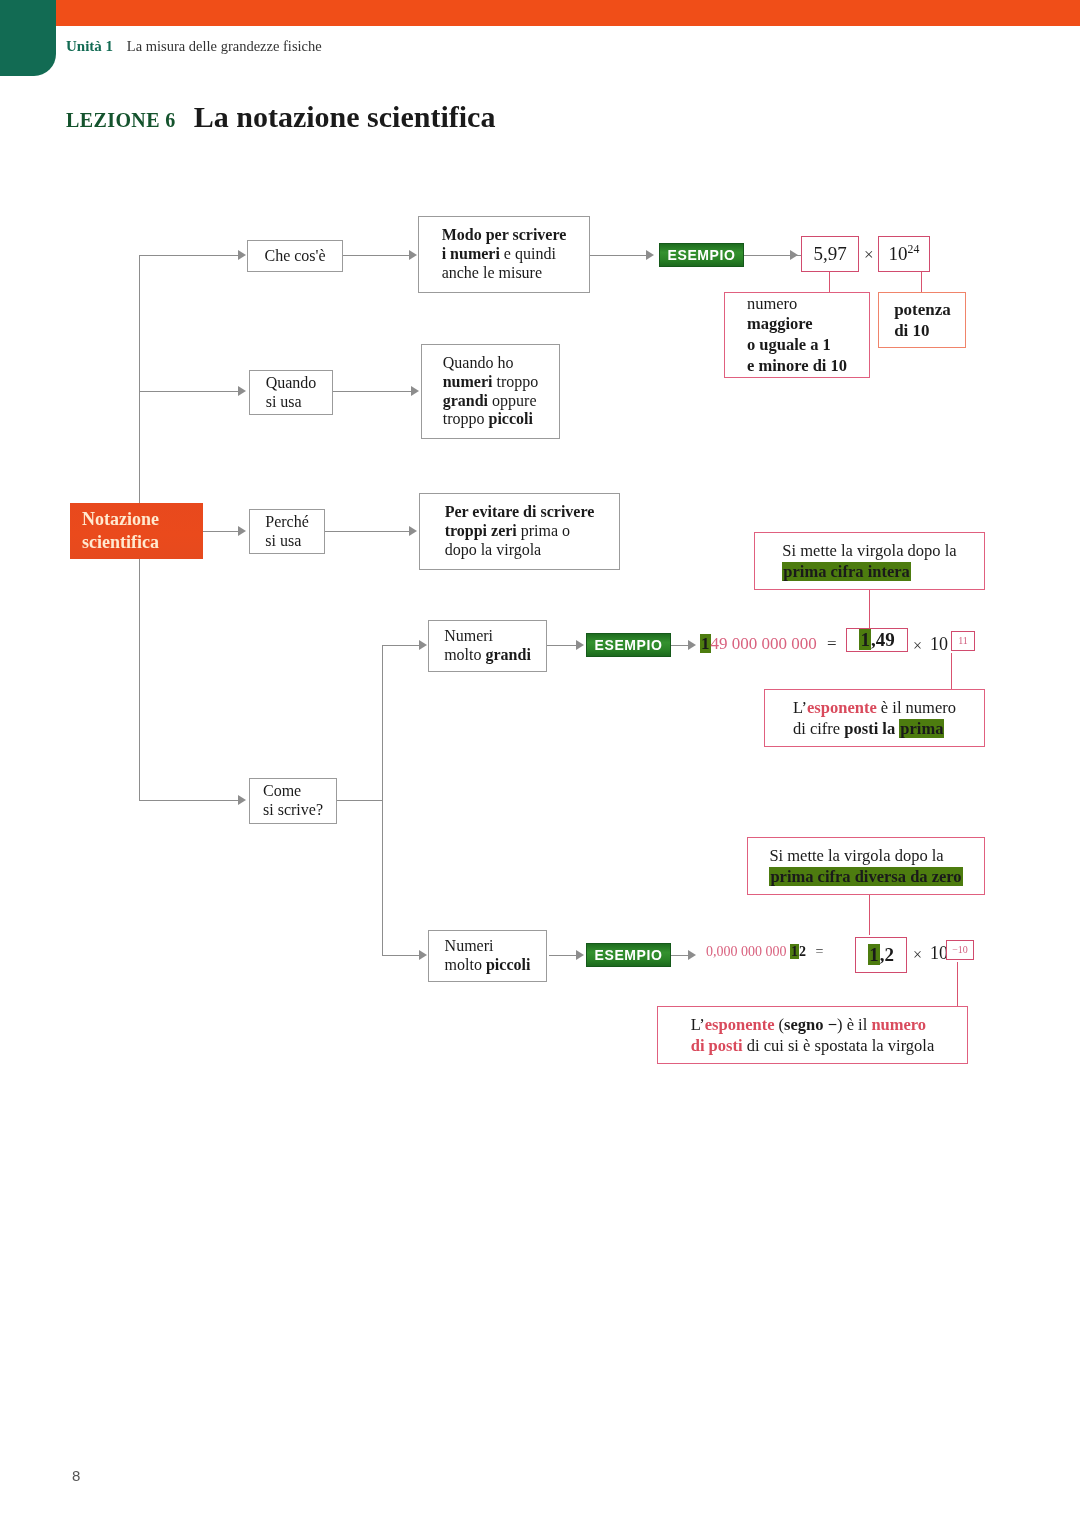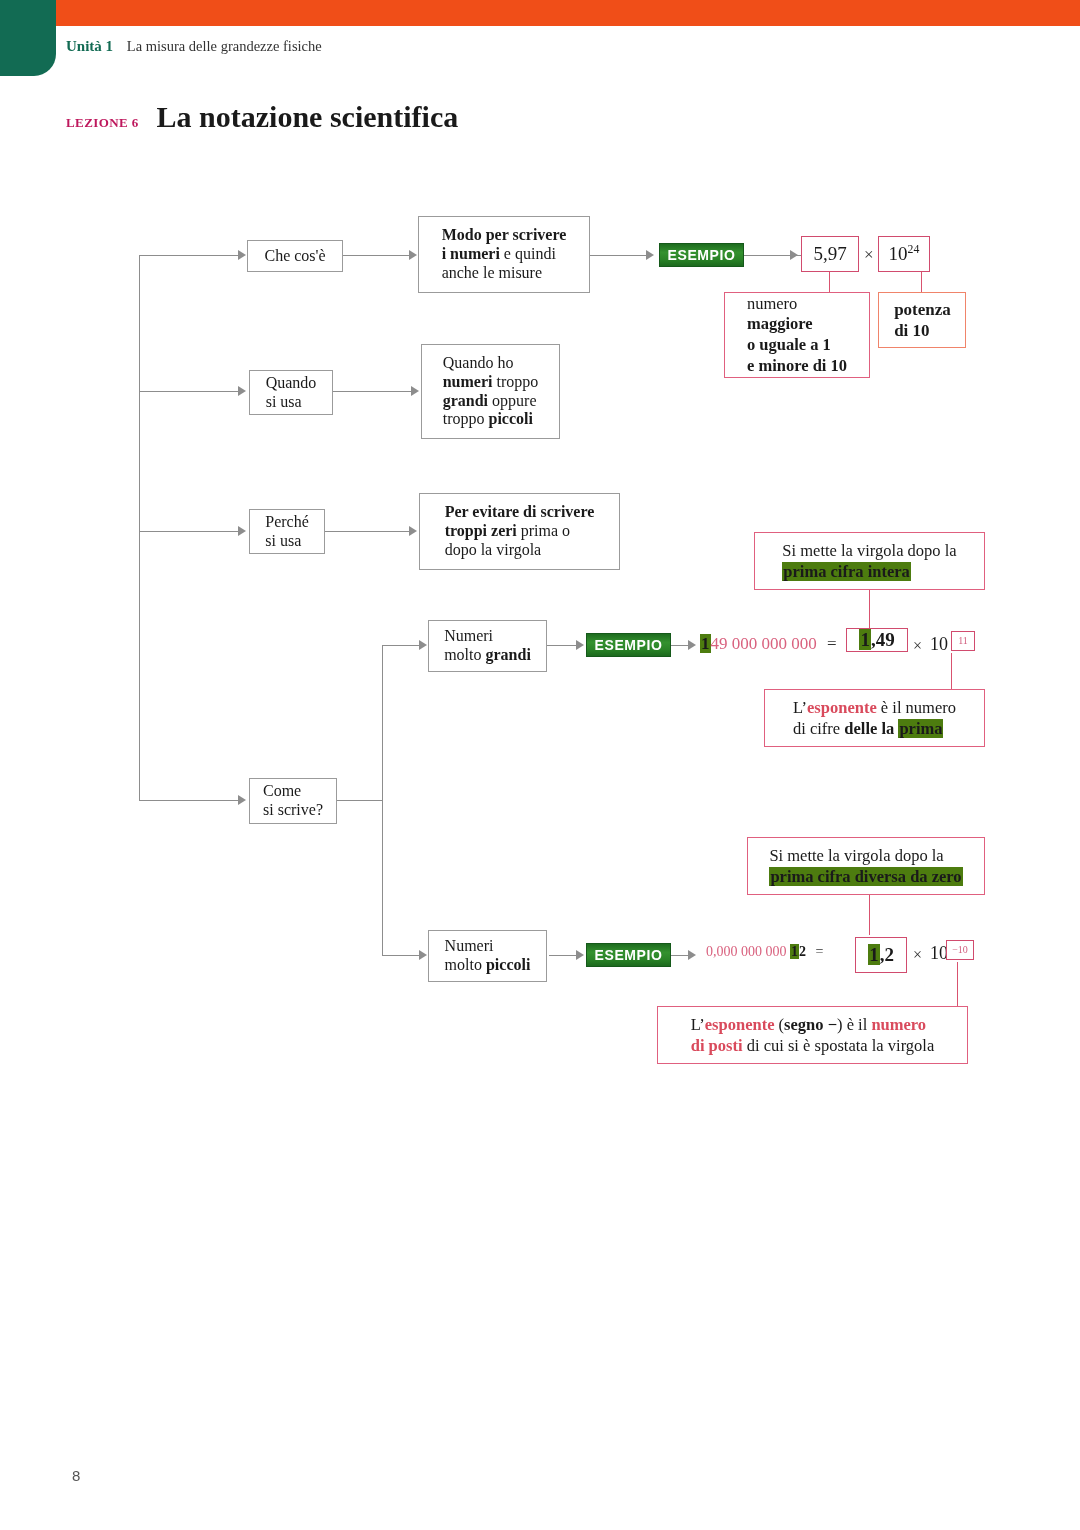--- a/index.html
+++ b/index.html
@@ -28,22 +28,22 @@
     font-size:15px;color:#2f2f2f;white-space:nowrap;
   }
   .unitline .u-label{color:#126b53;font-weight:bold;}
   .unitline .u-text{color:#333;margin-left:10px;font-size:14.5px;}
 
   .lessonrow{
     position:absolute;left:66px;top:100px;white-space:nowrap;
   }
   .lesson-kicker{
     font-family:"Liberation Serif", serif;
-    font-weight:bold;font-size:13px;letter-spacing:.4px;
-    color:#be185d;vertical-align:baseline;
+    font-weight:bold;font-size:20px;letter-spacing:.4px;
+    color:#14532d;vertical-align:baseline;
   }
   .lesson-title{
     font-family:"Liberation Serif", serif;
     font-size:30px;font-weight:bold;color:#1a1a1a;margin-left:14px;
   }
   .pagenum{
     position:absolute;left:72px;top:1467px;
     font-family:"Liberation Sans", sans-serif;
     font-size:15px;color:#555;
   }
@@ -190,20 +190,26 @@
 
   <div class="ln lnv ln-pink" style="left:829px;top:272px;height:20px;"></div>
   <div class="ln lnv ln-pink" style="left:921px;top:272px;height:20px;"></div>
 
   <div class="ln lnv ln-pink" style="left:869px;top:588px;height:42px;"></div>
   <div class="ln lnv ln-pink" style="left:951px;top:653px;height:36px;"></div>
 
   <div class="ln lnv ln-pink" style="left:869px;top:893px;height:42px;"></div>
   <div class="ln lnv ln-pink" style="left:957px;top:962px;height:44px;"></div>
 
+  <div class="box rootbox" style="left:70px;top:503px;width:133px;height:56px;">
+    <span>
+      <span>Notazione</span><br>
+      <span>scientifica</span>
+    </span>
+  </div>
 
   <div class="box gbox" style="left:247px;top:240px;width:96px;height:32px;">
     <span>Che cos'è</span>
   </div>
 
   <div class="box gbox" style="left:249px;top:370px;width:84px;height:45px;">
     <span>
       <span>Quando</span><br>
       <span>si usa</span>
     </span>
@@ -305,21 +311,21 @@
   <div class="box numbox" style="left:846px;top:628px;width:62px;height:24px;">
     <span><b class="hl">1</b><b>,49</b></span>
   </div>
   <div style="position:absolute;left:913px;top:637px;font-size:16px;color:#333;">×</div>
   <div style="position:absolute;left:930px;top:634px;font-size:18px;color:#1a1a1a;">10</div>
   <div class="expbox" style="left:951px;top:631px;width:24px;height:20px;">11</div>
 
   <div class="box redbox" style="left:764px;top:689px;width:221px;height:58px;line-height:1.3;">
     <span>
       <span>L’</span><span class="red">esponente</span><span> è il numero</span><br>
-      <span>di cifre </span><b>delle la </b><b class="hl">prima</b>
+      <span>di cifre </span><b>posti la </b><b class="hl">prima</b>
     </span>
   </div>
 
   <div class="box pinkbox" style="left:747px;top:837px;width:238px;height:58px;line-height:1.3;">
     <span>
       <span>Si mette la virgola dopo la</span><br>
       <b class="hl">prima cifra diversa da zero</b>
     </span>
   </div>
 

